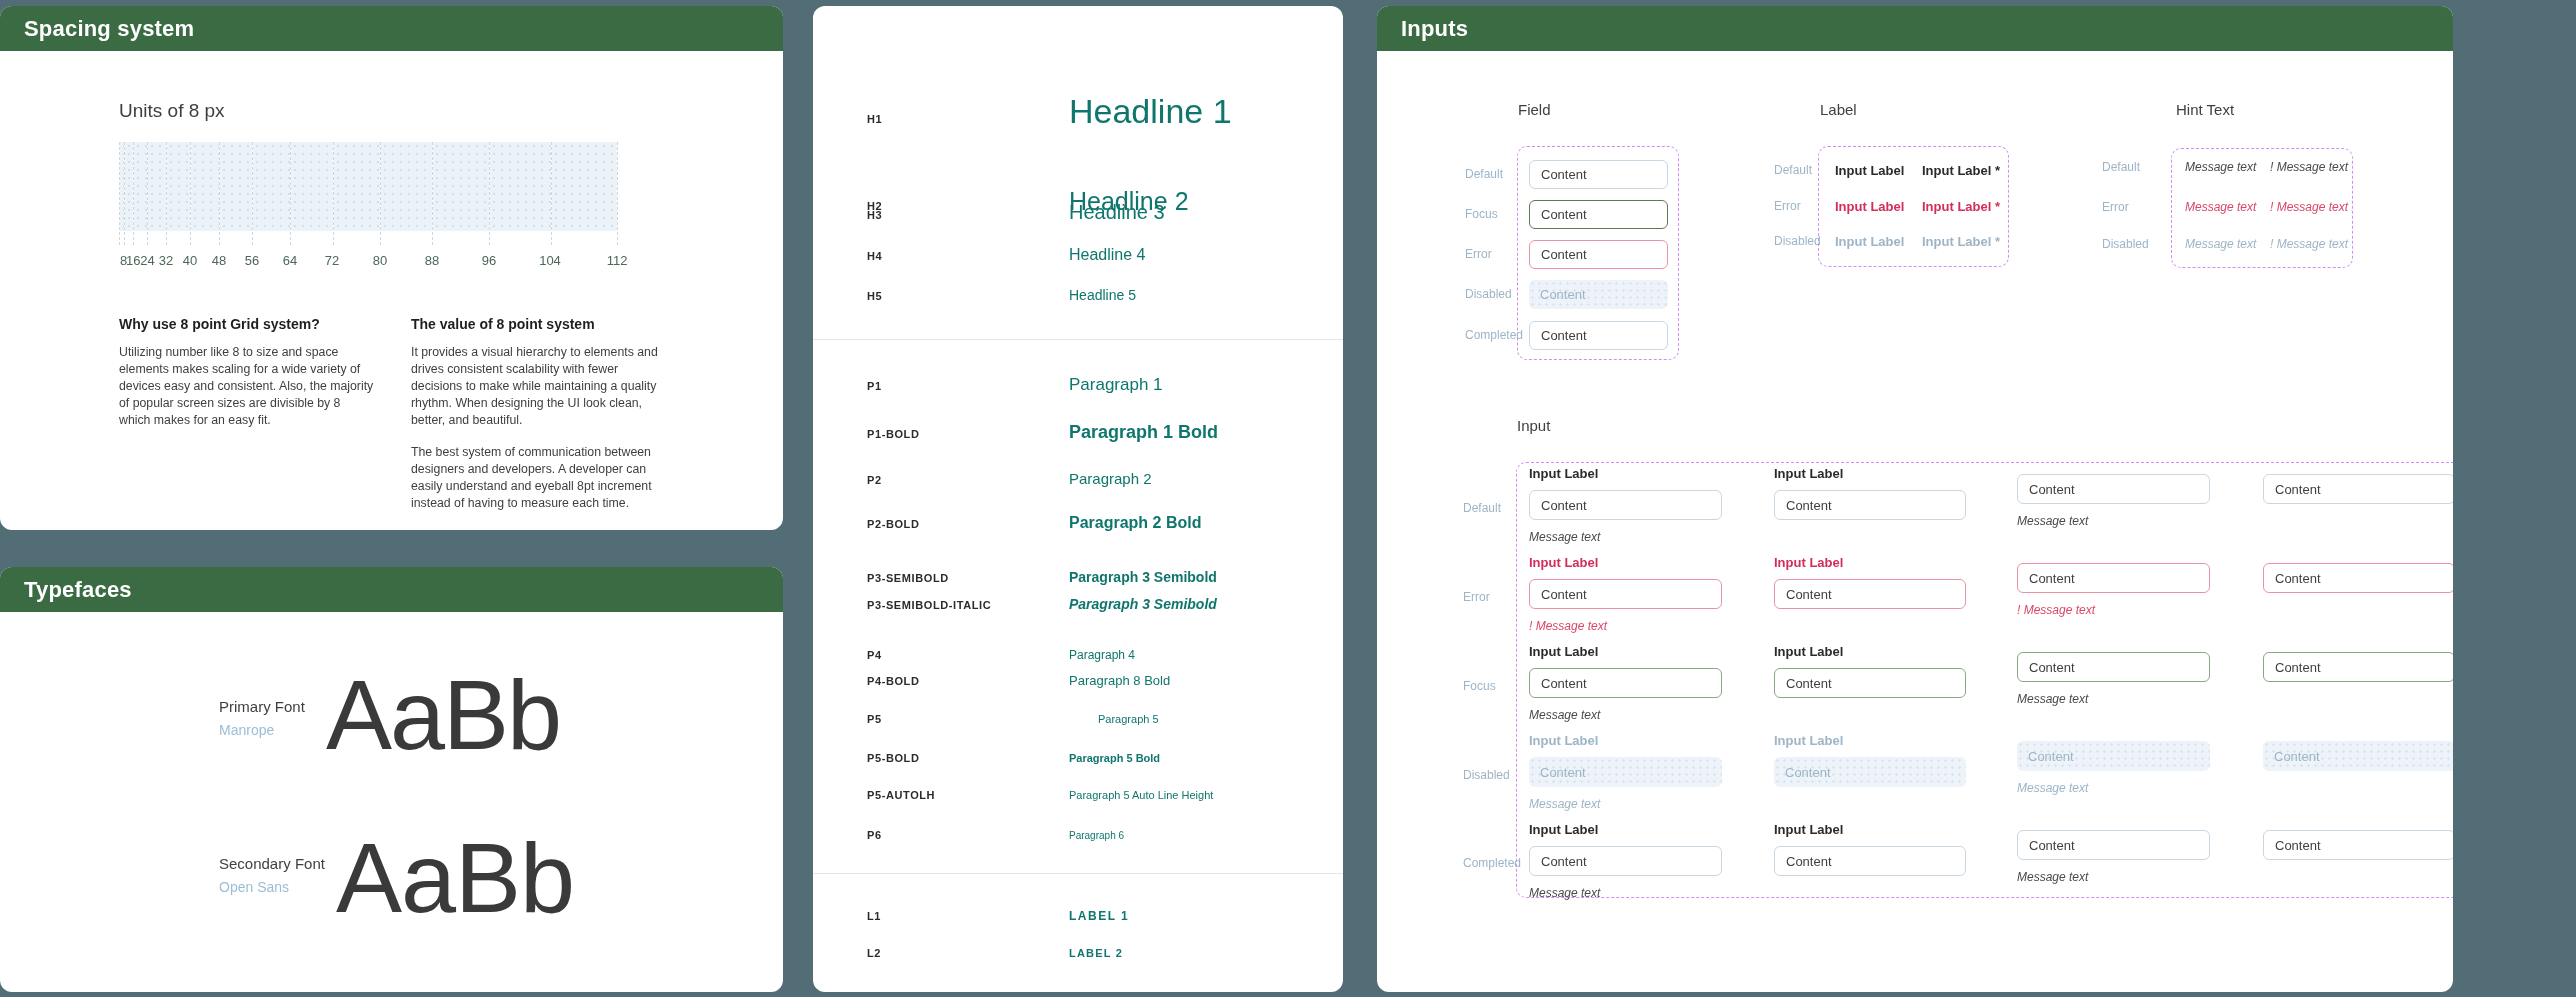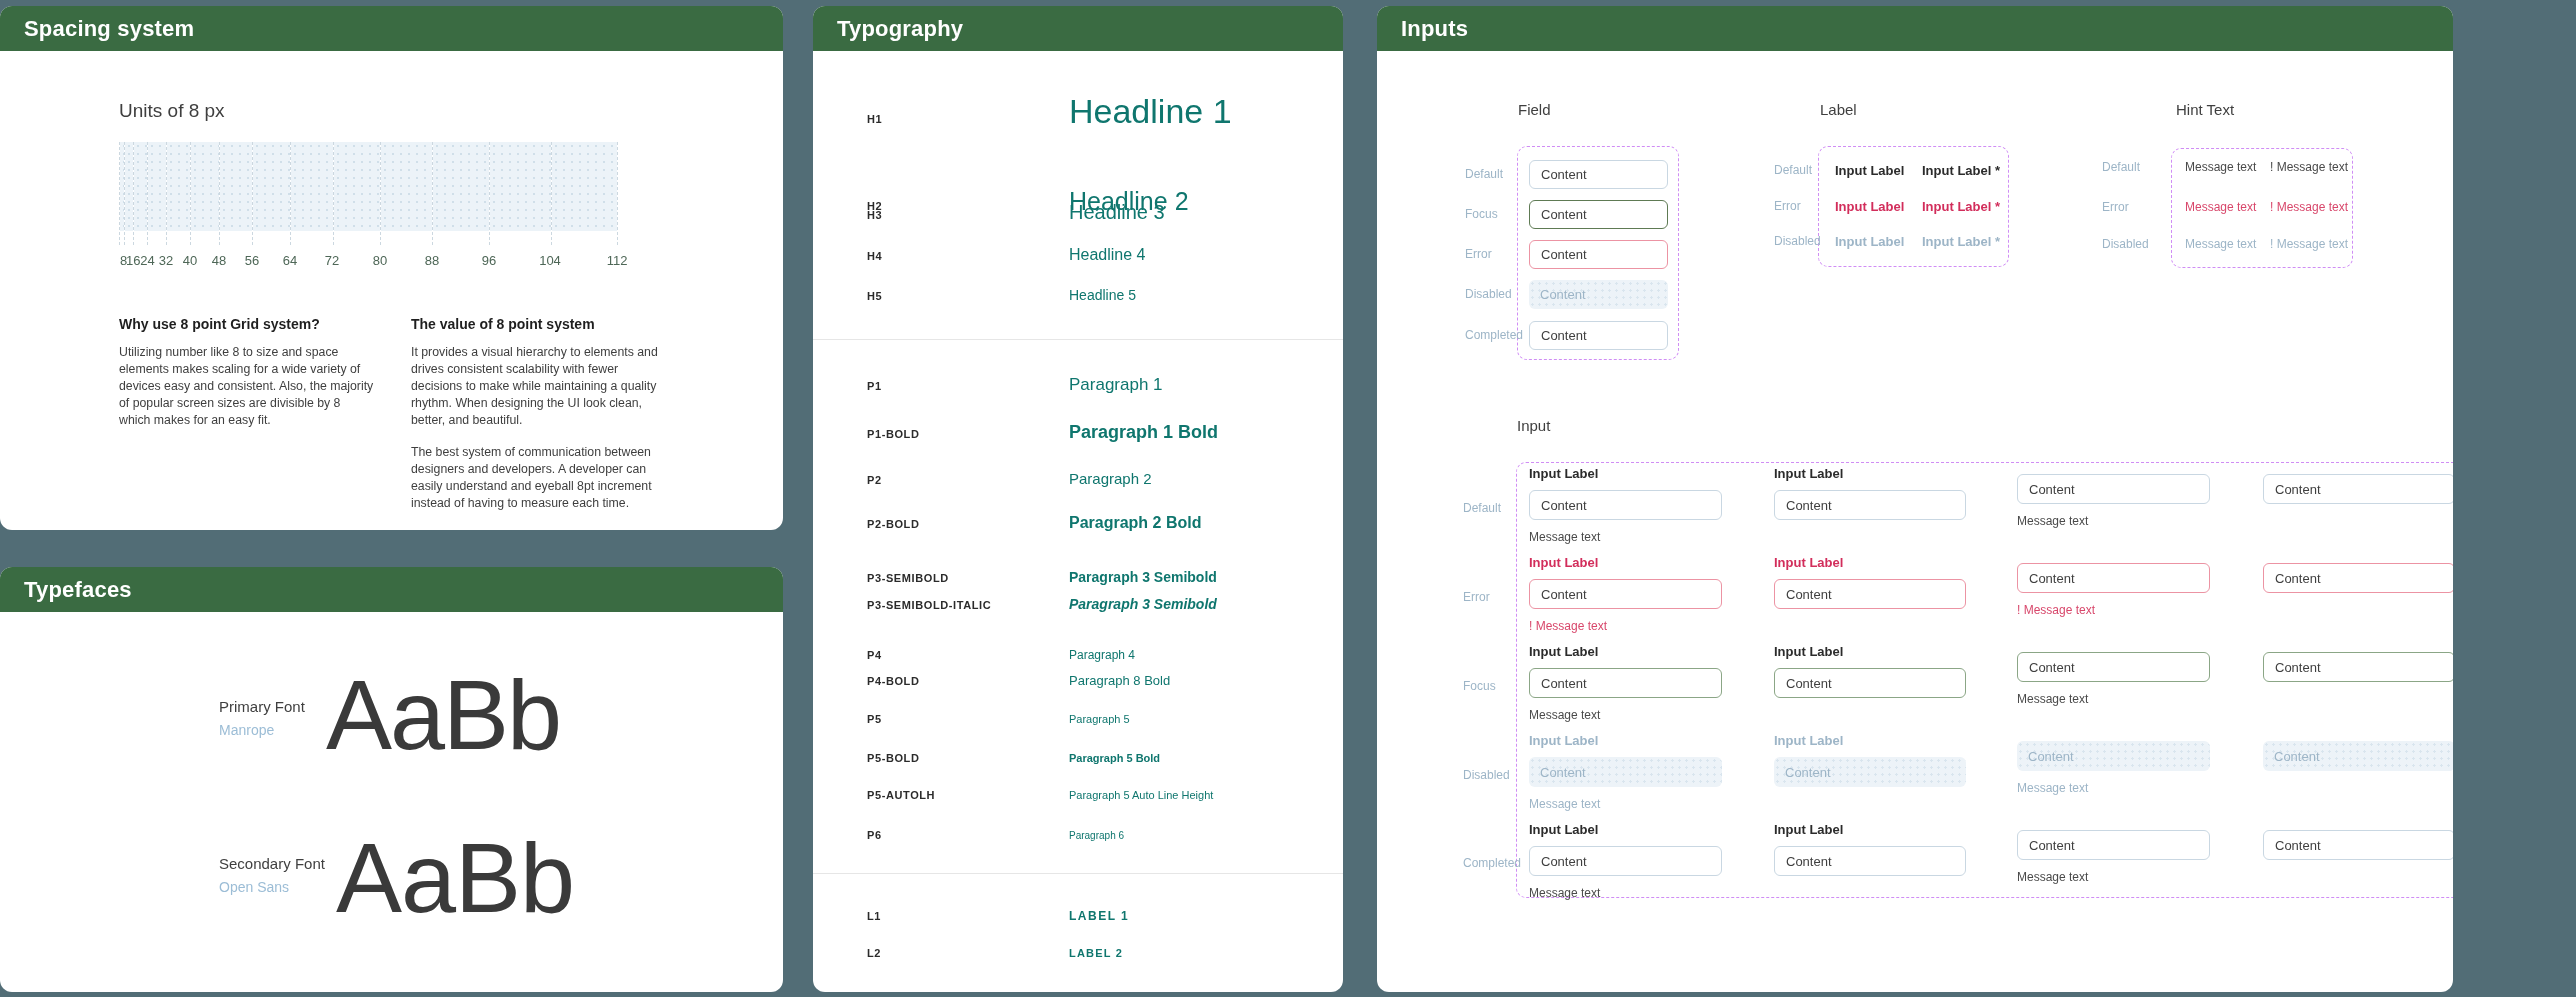--- a/index.html
+++ b/index.html
@@ -47,21 +47,21 @@
   .box{box-sizing:border-box;height:29px;border:1.4px solid #c9d7e2;border-radius:6px;background:#fff;
        display:flex;align-items:center;padding:0 11px;font-size:13px;color:#3f3f3f;}
   .box.focus-strong{border-color:#5e7a54;border-width:1.6px;}
   .box.focus{border-color:#8ba686;border-width:1.6px;}
   .box.error{border-color:#ec93a3;}
   .box.disabled{border:none;color:#9db5c7;background-color:#edf3f8;
        background-image:radial-gradient(circle,#d9e5ee 1px,rgba(0,0,0,0) 1.1px);background-size:7px 7px;}
   .abs{position:absolute;}
   .lbl-cell{font-size:13px;font-weight:700;}
   .tone-dark{color:#2b2b2b;}.tone-error{color:#d22d5b;}.tone-muted{color:#9db5c7;}
-  .msg{font-size:12px;}
+  .msg{font-size:12px;font-style:italic;}
   .mtone-dim{color:#4a4a4a;}.mtone-error{color:#d8476b;}.mtone-muted{color:#9db5c7;}
   .grid-cell{position:absolute;display:flex;flex-direction:column;}
   .grid-cell .cell-label{height:24px;font-size:13px;font-weight:700;}
   .grid-cell .box{height:30px;}
   .grid-cell .msg{margin-top:10px;}
 </style>
 </head>
 <body>
 
 <div class="root">
@@ -148,23 +148,20 @@
     </div>
     <div class="tf-label" style="left:219px;top:131px;">Primary Font</div>
     <div class="tf-name" style="left:219px;top:155px;">Manrope</div>
     <div class="tf-sample" style="left:326px;top:98px;font-size:99px;font-weight:500;">AaBb</div>
     <div class="tf-label" style="left:219px;top:288px;">Secondary Font</div>
     <div class="tf-name" style="left:219px;top:312px;">Open Sans</div>
     <div class="tf-sample" style="left:336px;top:261px;font-size:99px;font-weight:300;letter-spacing:-1px;">AaBb</div>
   </section>
 
   <section class="panel" id="panel-typography">
-    <div class="panel-header">
-      <span>Typography</span>
-    </div>
     <div id="typo-rows">
         <div class="t-row" style="top: 86px;">
           <span class="t-label">H1</span>
           <span class="t-sample" style="font-size: 34px; font-weight: 500; font-style: normal; letter-spacing: 0px;">Headline 1</span>
         </div>
         <div class="t-row" style="top: 145px; margin-top: 36px;">
           <span class="t-label">H2</span>
           <span class="t-sample" style="font-size: 25px; font-weight: 500; font-style: normal; letter-spacing: 0px;">Headline 2</span>
         </div>
         <div class="t-row" style="top: 195px;">
@@ -206,21 +203,21 @@
         <div class="t-row" style="top: 623px; margin-top: 20px;">
           <span class="t-label">P4</span>
           <span class="t-sample" style="font-size: 12px; font-weight: 400; font-style: normal; letter-spacing: 0px;">Paragraph 4</span>
         </div>
         <div class="t-row" style="top: 668px;">
           <span class="t-label">P4-BOLD</span>
           <span class="t-sample" style="font-size: 13px; font-weight: 500; font-style: normal; letter-spacing: 0px;">Paragraph 8 Bold</span>
         </div>
         <div class="t-row" style="top: 707px;">
           <span class="t-label">P5</span>
-          <span class="t-sample" style="font-size: 11px; font-weight: 400; font-style: normal; letter-spacing: 0px;">Paragraph 5</span>
+          <span class="t-sample" style="font-size: 11px; font-weight: 400; font-style: normal; letter-spacing: 0px; margin-left: 29px;">Paragraph 5</span>
         </div>
         <div class="t-row" style="top: 746px;">
           <span class="t-label">P5-BOLD</span>
           <span class="t-sample" style="font-size: 11px; font-weight: 700; font-style: normal; letter-spacing: 0px;">Paragraph 5 Bold</span>
         </div>
         <div class="t-row" style="top: 783px;">
           <span class="t-label">P5-AUTOLH</span>
           <span class="t-sample" style="font-size: 11px; font-weight: 400; font-style: normal; letter-spacing: 0px;">Paragraph 5 Auto Line Height</span>
         </div>
         <div class="t-row" style="top: 823px;">

